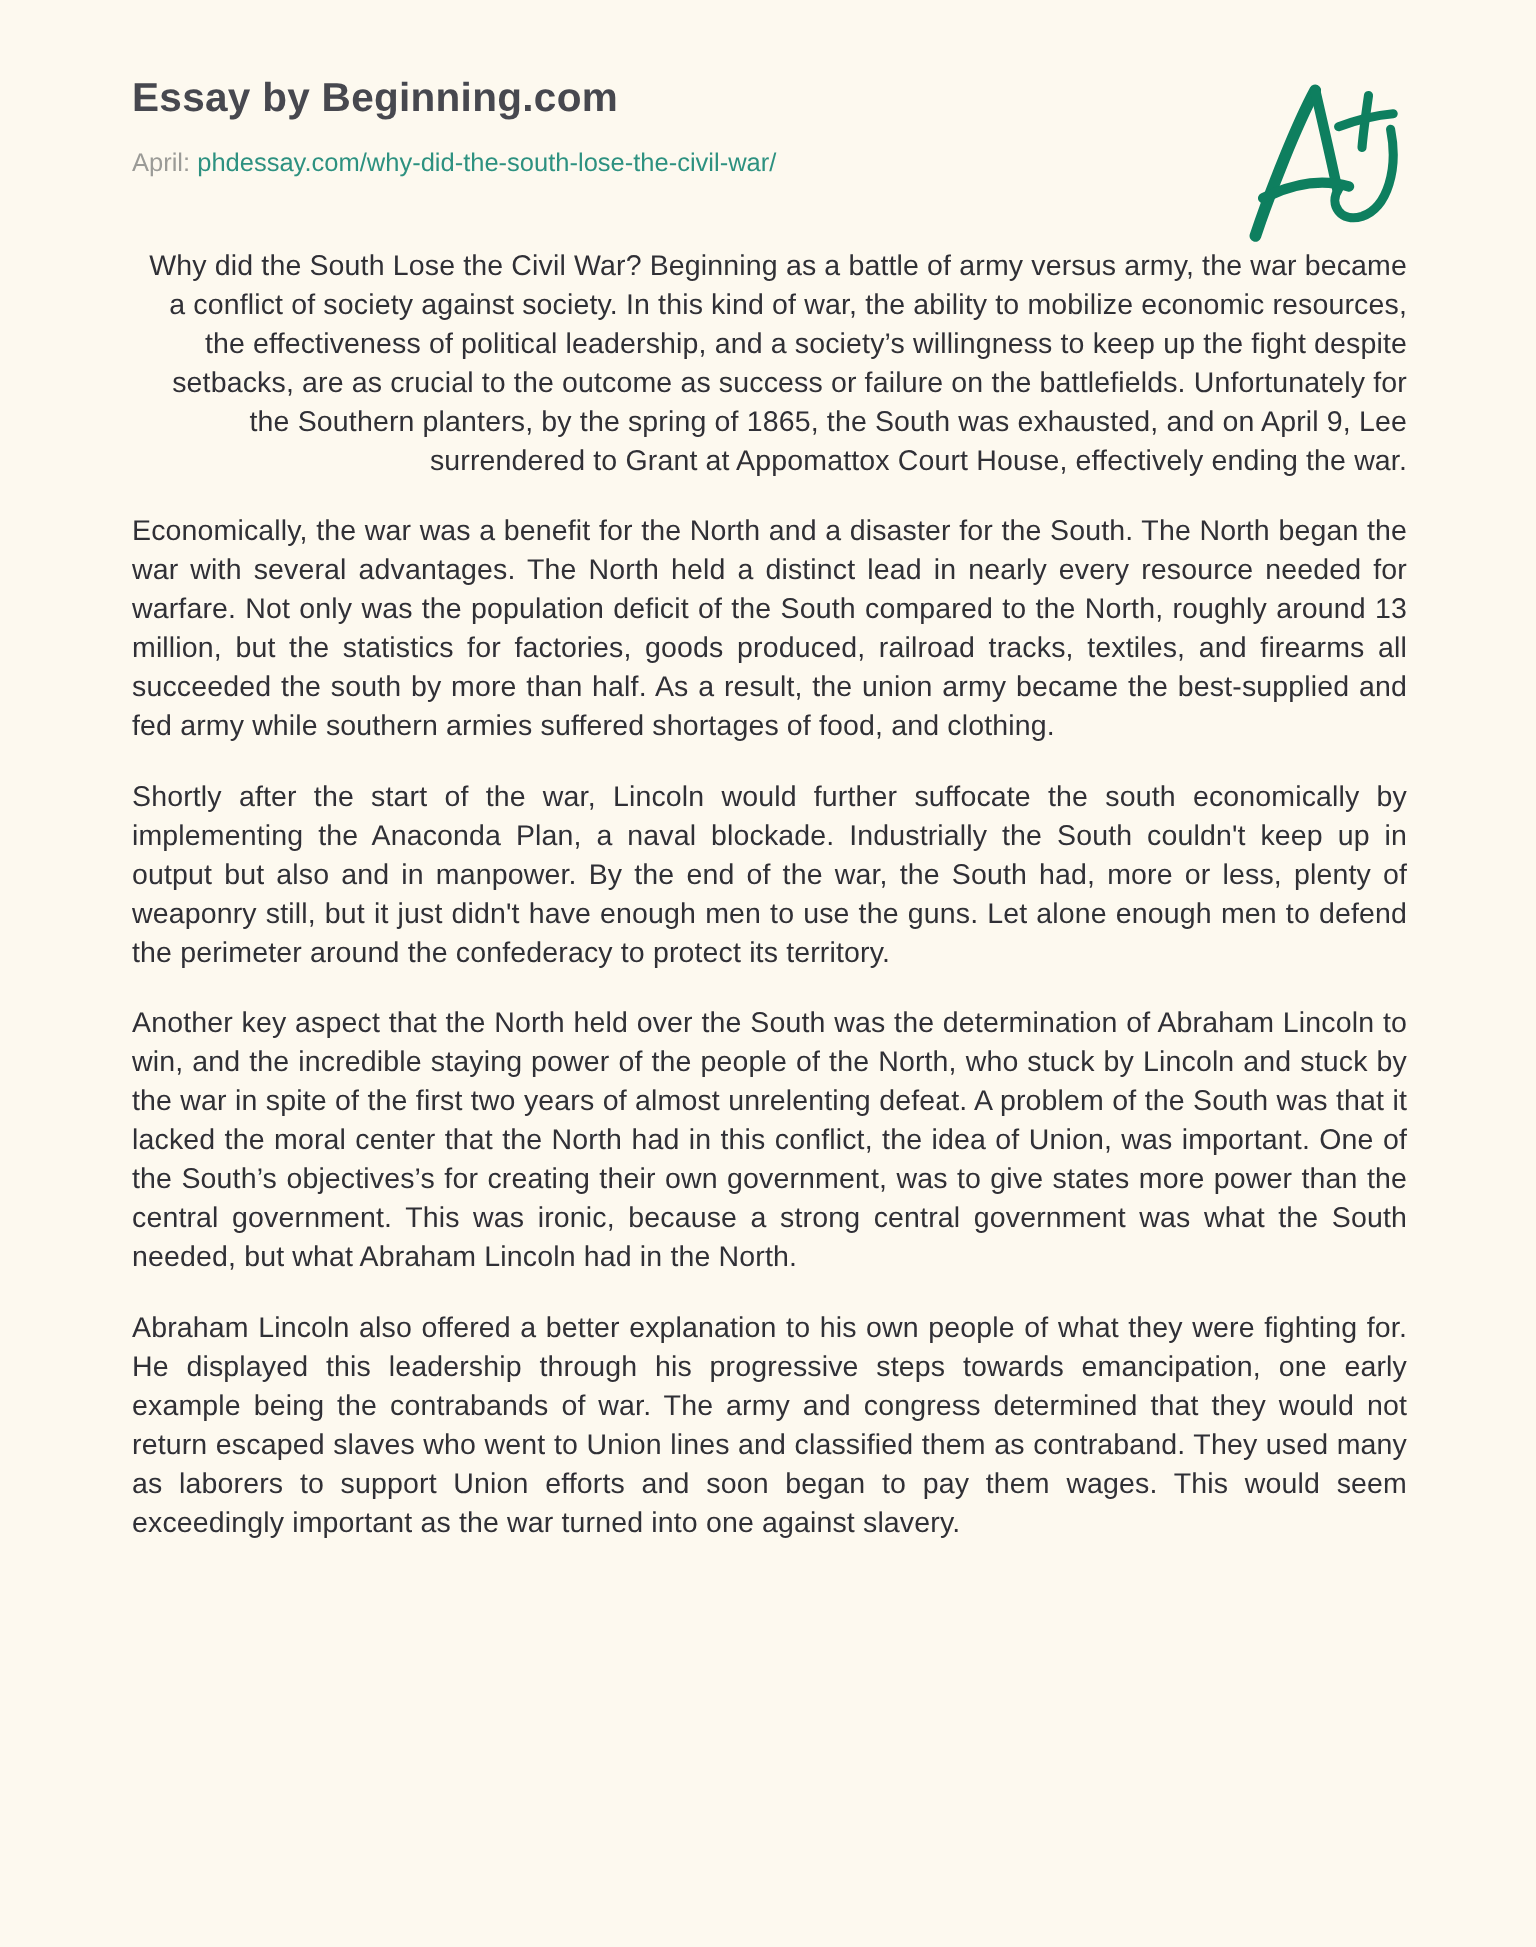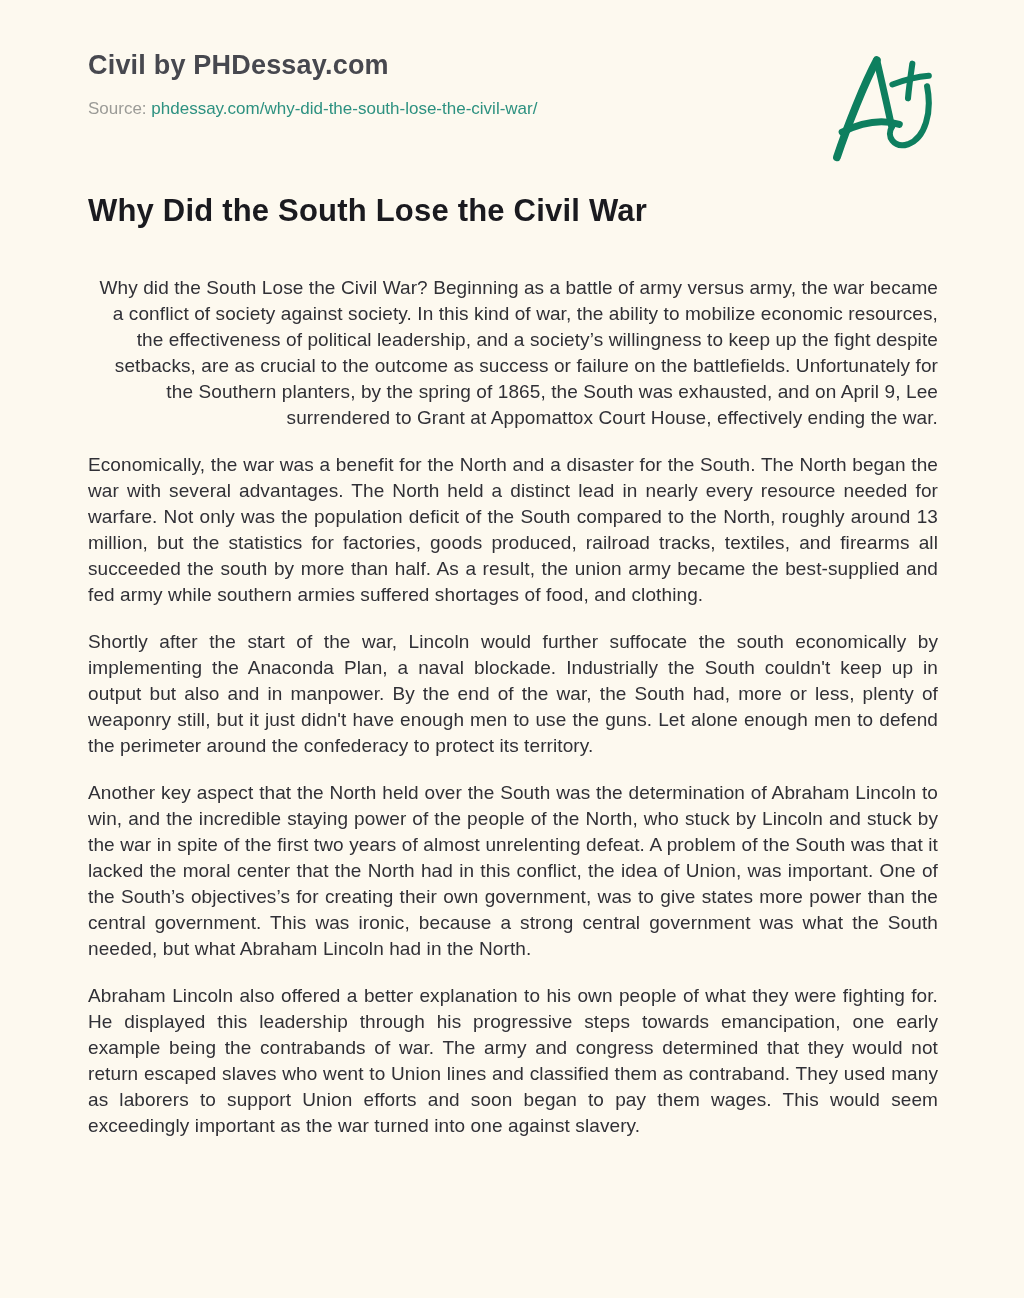--- a/index.html
+++ b/index.html
@@ -64,23 +64,23 @@
   .article p:first-of-type {
     text-align: right;
   }
 </style>
 </head>
 <body>
 
 <div class="page">
 
   <header>
-    <h2 class="header-title">Civil by PHDessay.com</h2>
+    <h2 class="header-title">Essay by Beginning.com</h2>
     <p class="source-line">
-      <span>Source:</span>
+      <span>April:</span>
       <a href="#">phdessay.com/why-did-the-south-lose-the-civil-war/</a>
     </p>
   </header>
 
   <div class="logo">
     <svg viewBox="0 0 120 132" fill="none" stroke="currentColor" stroke-linecap="round" stroke-linejoin="round" aria-hidden="true">
 
       <path d="M8,124 C20,88 40,38 54,12" stroke-width="9"></path>
 
       <path d="M54,12 C60,38 66,64 71,88" stroke-width="8"></path>
@@ -88,21 +88,20 @@
       <path d="M14,95 C38,83 60,80 80,86" stroke-width="8"></path>
 
       <path d="M95,16 C93,30 91,44 90,56" stroke-width="7"></path>
 
       <path d="M72,40 C88,34 102,31 114,30" stroke-width="7"></path>
 
       <path d="M112,42 C118,72 110,102 90,109 C74,114 64,100 72,88" stroke-width="7"></path>
     </svg>
   </div>
 
-  <h1 class="essay-title">Why Did the South Lose the Civil War</h1>
 
   <main class="article">
     <p>Why did the South Lose the Civil War? Beginning as a battle of army versus army, the war became a conflict of society against society. In this kind of war, the ability to mobilize economic resources, the effectiveness of political leadership, and a society’s willingness to keep up the fight despite setbacks, are as crucial to the outcome as success or failure on the battlefields. Unfortunately for the Southern planters, by the spring of 1865, the South was exhausted, and on April 9, Lee surrendered to Grant at Appomattox Court House, effectively ending the war.</p>
     <p>Economically, the war was a benefit for the North and a disaster for the South. The North began the war with several advantages. The North held a distinct lead in nearly every resource needed for warfare. Not only was the population deficit of the South compared to the North, roughly around 13 million, but the statistics for factories, goods produced, railroad tracks, textiles, and firearms all succeeded the south by more than half. As a result, the union army became the best-supplied and fed army while southern armies suffered shortages of food, and clothing.</p>
     <p>Shortly after the start of the war, Lincoln would further suffocate the south economically by implementing the Anaconda Plan, a naval blockade. Industrially the South couldn't keep up in output but also and in manpower. By the end of the war, the South had, more or less, plenty of weaponry still, but it just didn't have enough men to use the guns. Let alone enough men to defend the perimeter around the confederacy to protect its territory.</p>
     <p>Another key aspect that the North held over the South was the determination of Abraham Lincoln to win, and the incredible staying power of the people of the North, who stuck by Lincoln and stuck by the war in spite of the first two years of almost unrelenting defeat. A problem of the South was that it lacked the moral center that the North had in this conflict, the idea of Union, was important. One of the South’s objectives’s for creating their own government, was to give states more power than the central government. This was ironic, because a strong central government was what the South needed, but what Abraham Lincoln had in the North.</p>
     <p>Abraham Lincoln also offered a better explanation to his own people of what they were fighting for. He displayed this leadership through his progressive steps towards emancipation, one early example being the contrabands of war. The army and congress determined that they would not return escaped slaves who went to Union lines and classified them as contraband. They used many as laborers to support Union efforts and soon began to pay them wages. This would seem exceedingly important as the war turned into one against slavery.</p>
   </main>
 
 </div>

